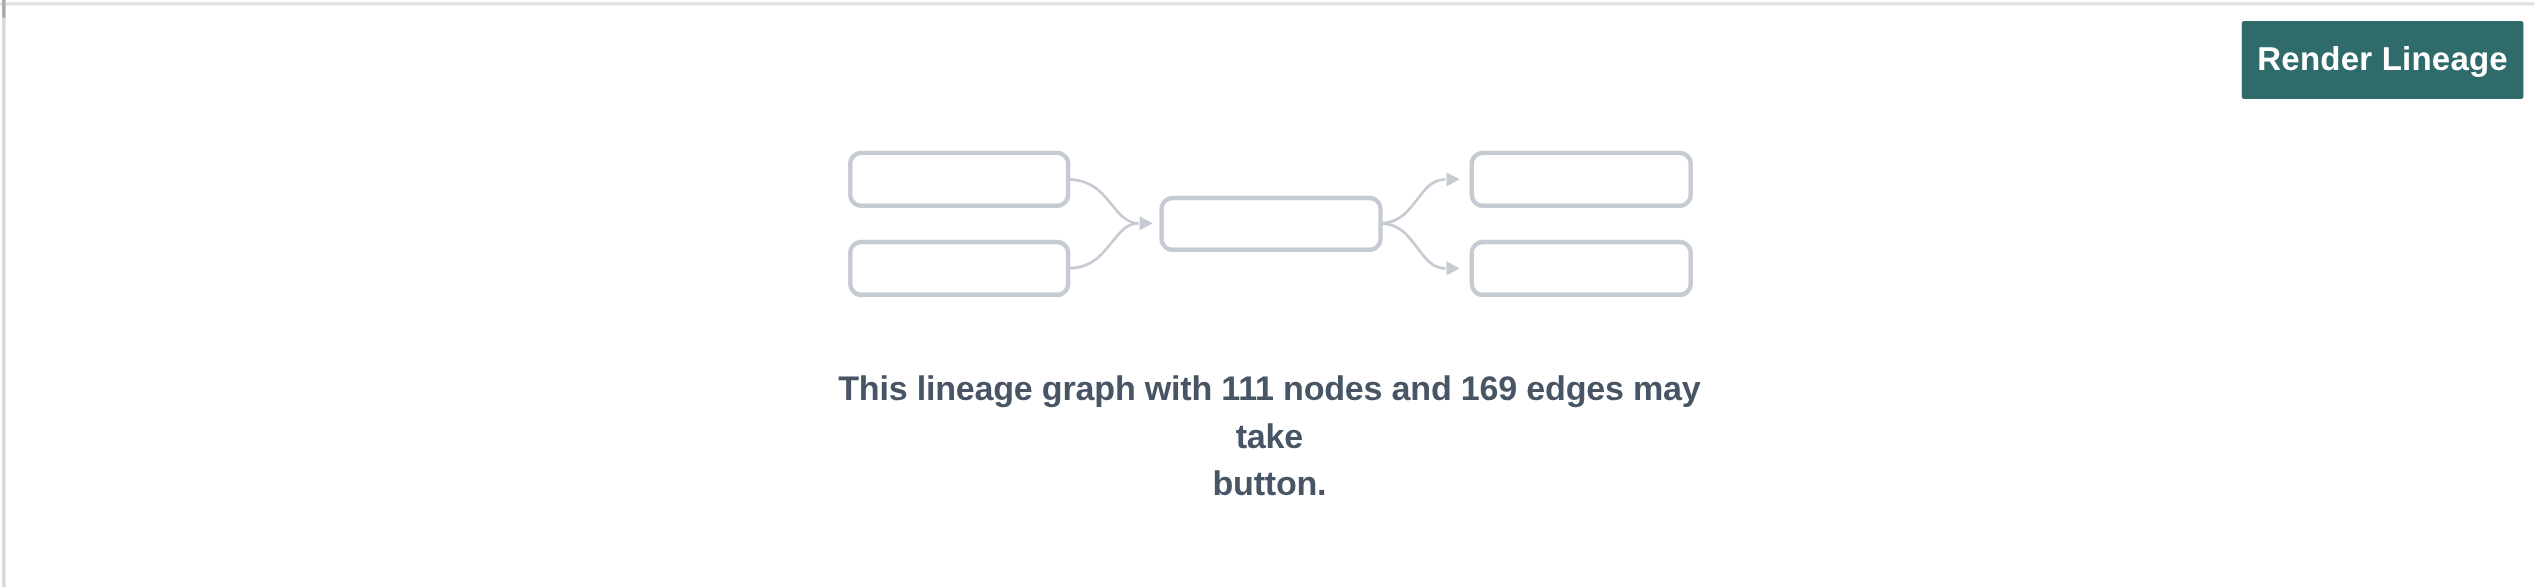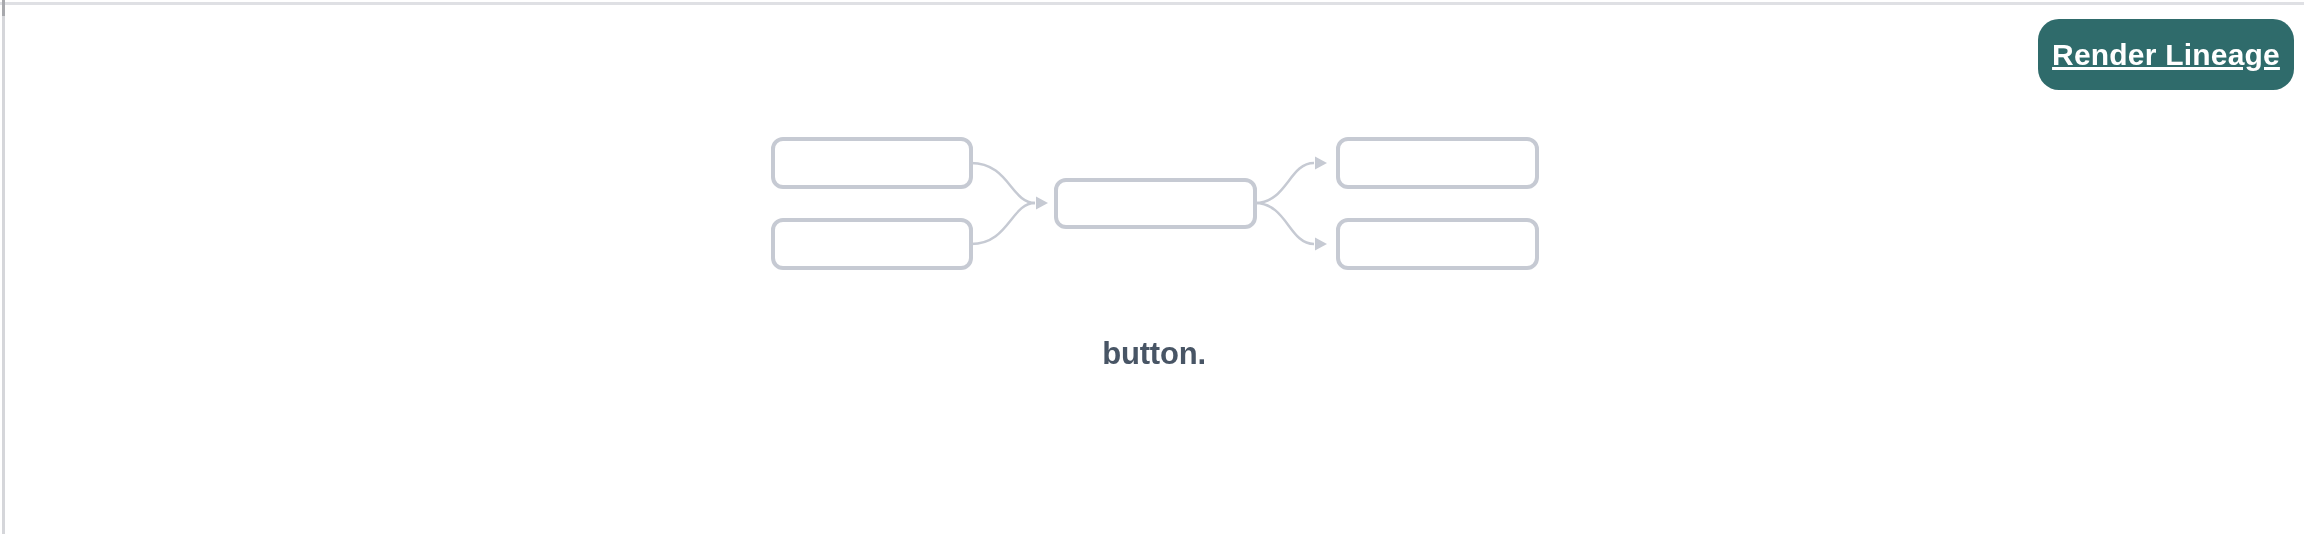--- a/index.html
+++ b/index.html
@@ -39,32 +39,31 @@
     height: 16px;
     background: #a8a9ad;
   }
   .render-btn {
     position: absolute;
     left: 2038px;
     top: 19px;
     width: 256px;
     height: 71px;
     border: none;
-    border-radius: 21px;
+    border-radius: 2px;
     background: #2f6b6b;
     color: #ffffff;
     font-family: "Liberation Sans", sans-serif;
     font-size: 30px;
     font-weight: 700;
     letter-spacing: 0.2px;
     cursor: pointer;
     display: flex;
     align-items: center;
     justify-content: center;
-    text-decoration: underline;
   }
   .diagram {
     position: absolute;
     left: 765px;
     top: 132px;
     width: 780px;
     height: 145px;
   }
   .diagram rect {
     fill: #ffffff;
@@ -110,16 +109,17 @@
     <path d="M 550 105.5 L 562 112 L 550 118.5 Z" fill="#c6cad3"></path>
 
     <rect x="8" y="7" width="198" height="48" rx="10" stroke="#c6cad3"></rect>
     <rect x="8" y="88" width="198" height="48" rx="10" stroke="#c6cad3"></rect>
     <rect x="291" y="48" width="199" height="47" rx="10" stroke="#c6cad3"></rect>
     <rect x="573" y="7" width="199" height="48" rx="10" stroke="#c6cad3"></rect>
     <rect x="573" y="88" width="199" height="48" rx="10" stroke="#c6cad3"></rect>
   </svg>
 
   <div class="message">
+    <div>This lineage graph with 111 nodes and 169 edges may take</div>
     <div>button.</div>
   </div>
 
 </div>
 
 </body></html>

